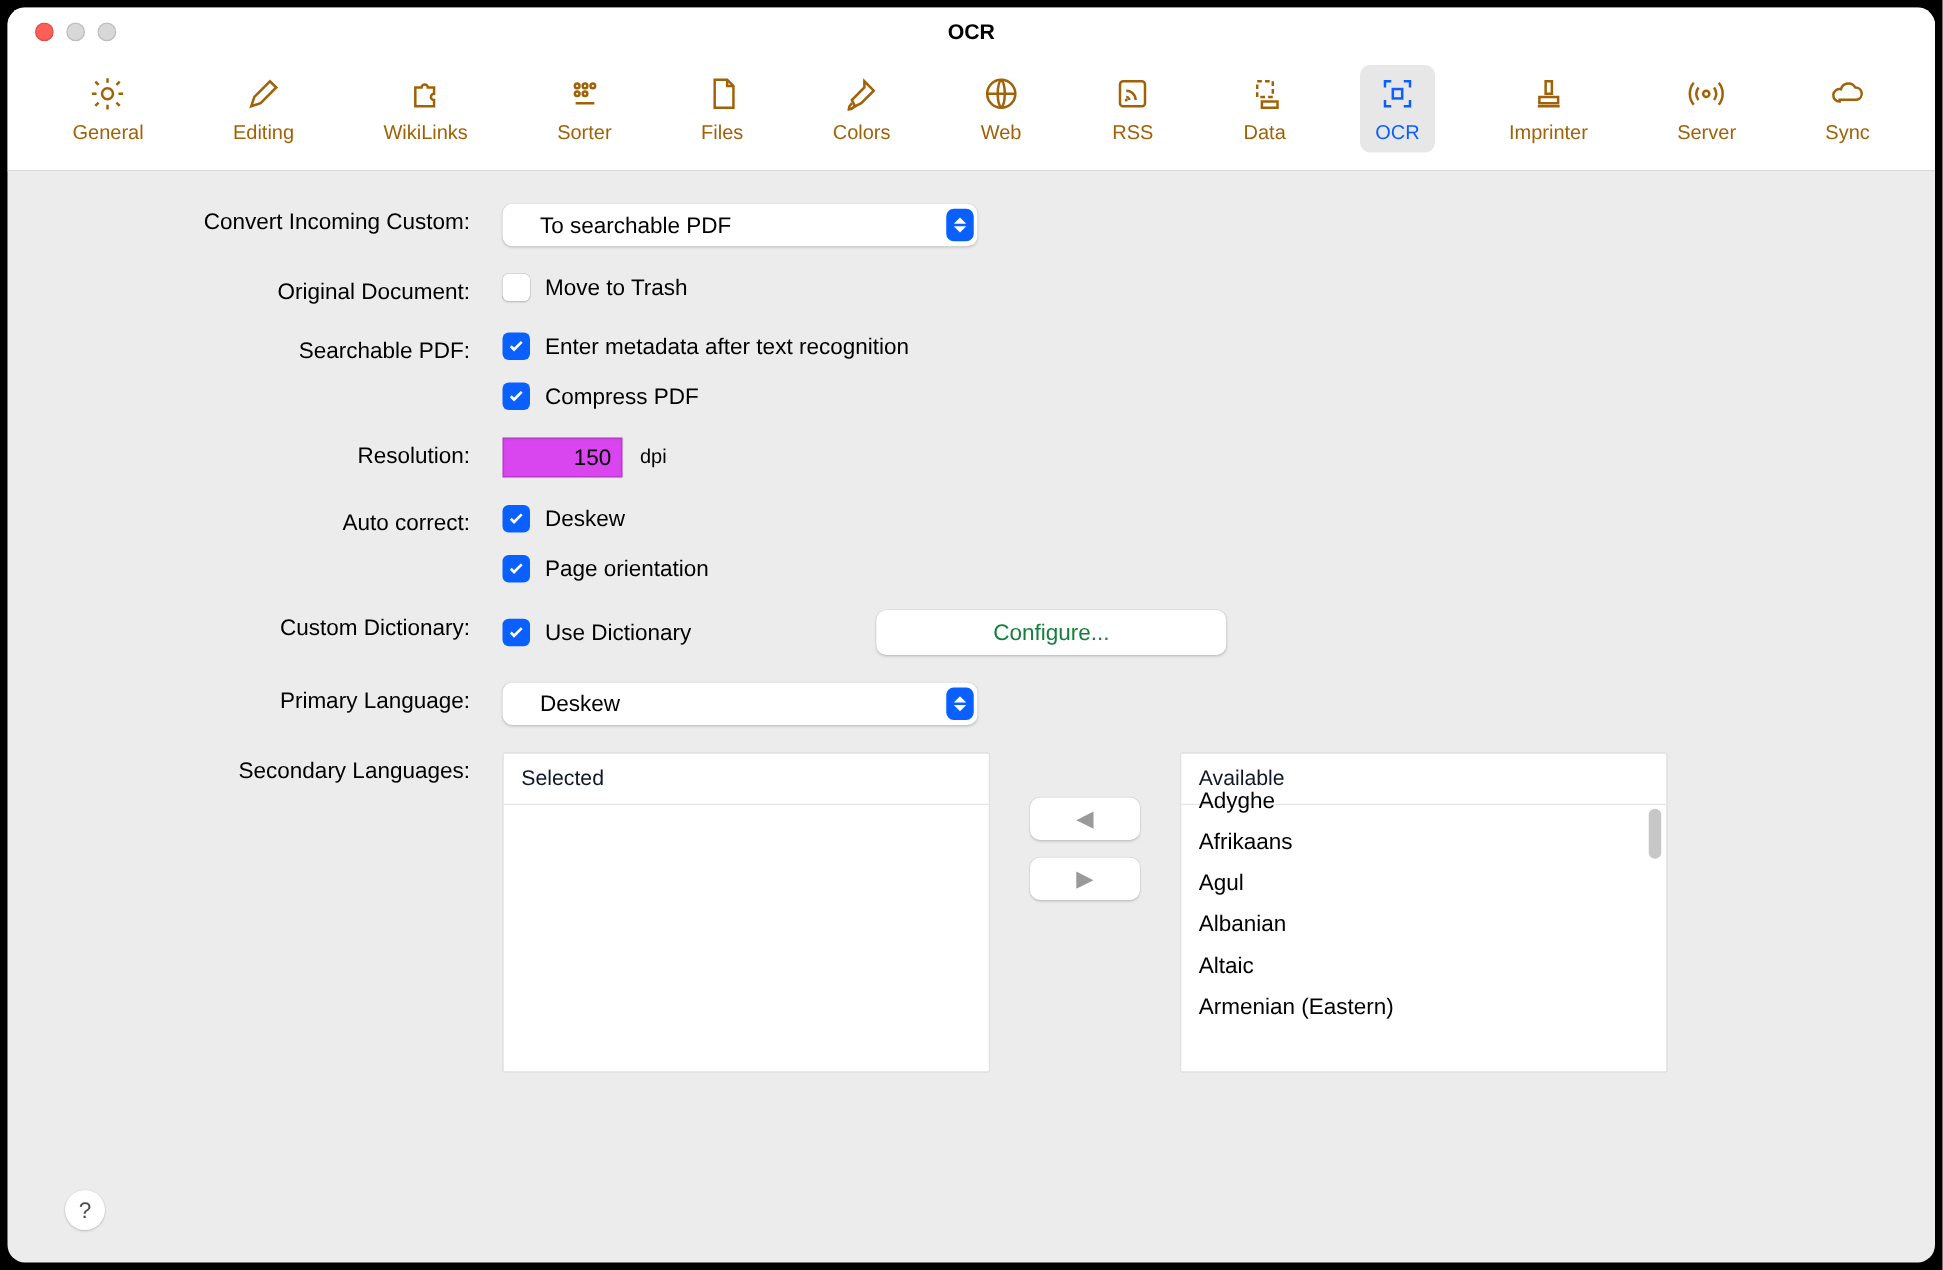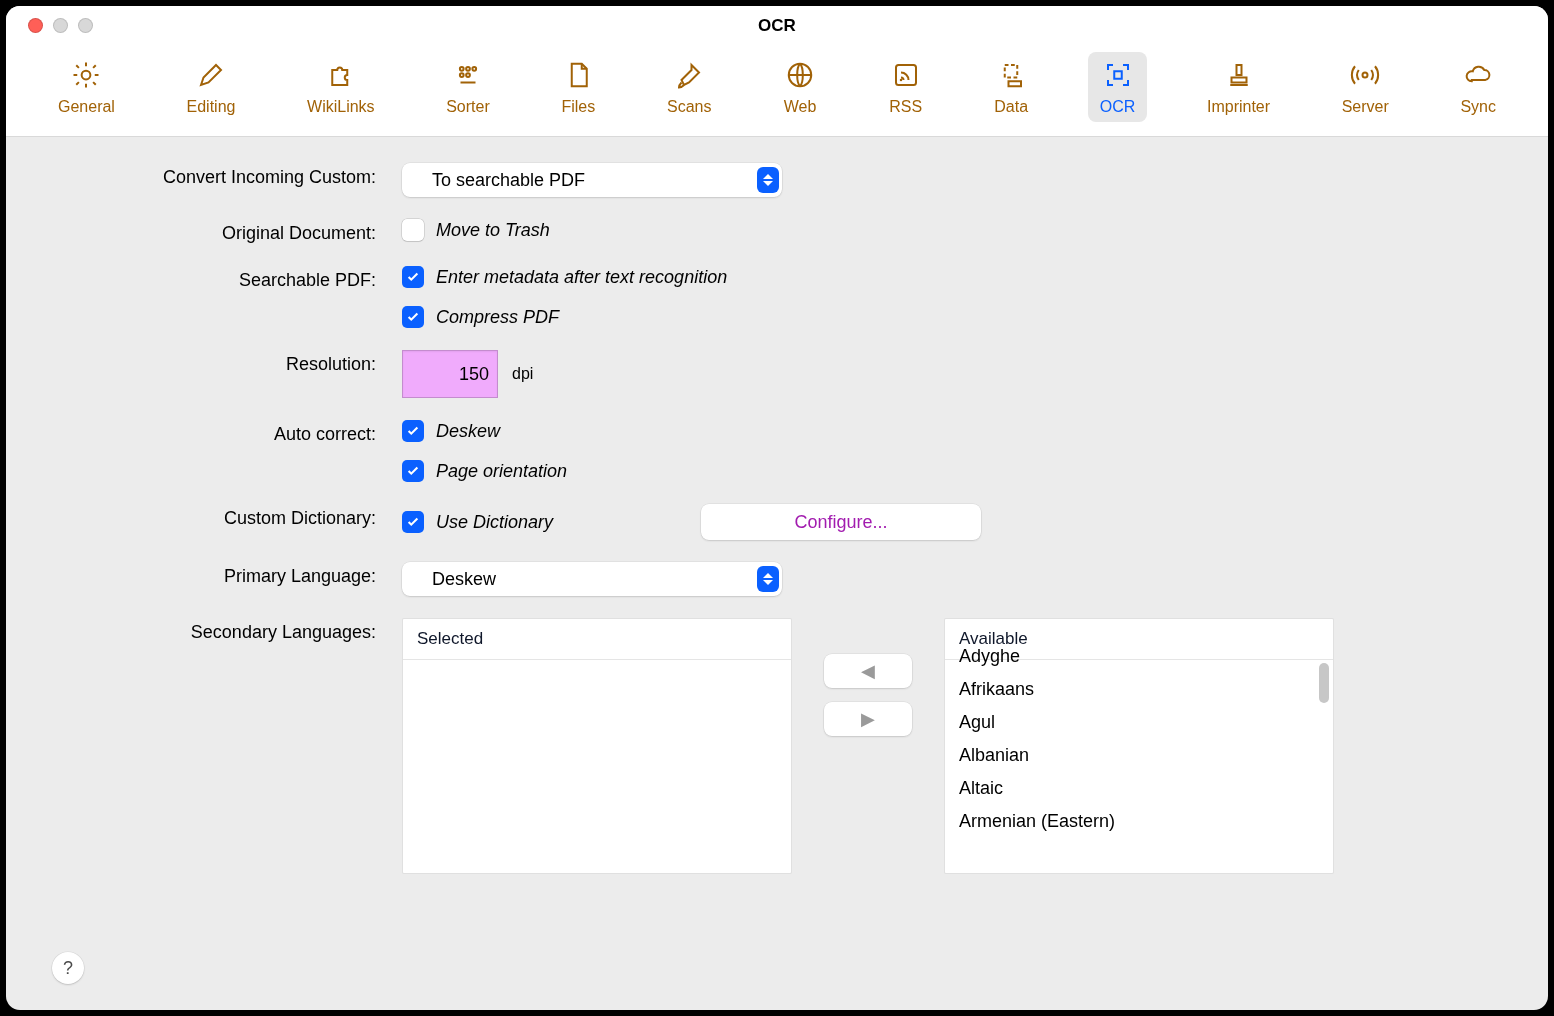--- a/index.html
+++ b/index.html
@@ -148,45 +148,45 @@
   }
   .chk.off {
     background: #fff;
     box-shadow: 0 0 0 0.5px rgba(0,0,0,0.2), 0 1px 1px rgba(0,0,0,0.08);
   }
   .chk.on {
     background: #0a60ff;
   }
   .chk.on svg { stroke: #fff; stroke-width: 2.4; fill: none; }
   .chk-label { font-size: 18px; }
-  .chk-row { display: flex; align-items: center; gap: 12px; font-style: italic; }
+  .chk-row { display: flex; align-items: center; gap: 12px; }
   .stack { display: flex; flex-direction: column; gap: 18px; }
   .numfield {
-    width: 96px; height: 48px;
-    background: #f0abfc;
+    width: 96px; height: 32px;
+    background: #d946ef;
     border: 0.5px solid rgba(0,0,0,0.18);
     border-radius: 0;
     box-shadow: inset 0 1px 2px rgba(0,0,0,0.06);
     text-align: right;
     padding: 0 8px;
     font-size: 18px;
   }
   .unit { font-size: 16px; }
   .btn {
     height: 36px;
     padding: 0 30px;
     min-width: 280px;
     background: #fff;
     border-radius: 8px;
     box-shadow: 0 1px 2px rgba(0,0,0,0.12), 0 0 0 0.5px rgba(0,0,0,0.08);
     display: inline-flex;
     align-items: center;
     justify-content: center;
     font-size: 18px;
-    color: #a21caf;
+    color: #15803d;
     cursor: default;
   }
   .dual-list {
     display: grid;
     grid-template-columns: 390px 100px 390px;
     gap: 26px;
     align-items: start;
   }
   .listbox {
     background: #fff;
@@ -321,21 +321,21 @@
         <span class="lbl">Files</span>
       </div>
 
       <div class="tb-item">
         <span class="icon">
             <svg viewBox="0 0 24 24" width="30" height="30">
               <path d="M14 4l6 6-8 8-4 2-2-4 8-8z"></path>
               <path d="M6 18c-2 2-2 4-2 4s2 0 4-2"></path>
             </svg>
           </span>
-        <span class="lbl">Scans</span>
+        <span class="lbl">Colors</span>
       </div>
 
       <div class="tb-item">
         <span class="icon">
             <svg viewBox="0 0 24 24" width="30" height="30">
               <circle cx="12" cy="12" r="9"></circle>
               <path d="M3 12h18M12 3c3 3 3 15 0 18M12 3c-3 3-3 15 0 18"></path>
             </svg>
           </span>
         <span class="lbl">Web</span>

